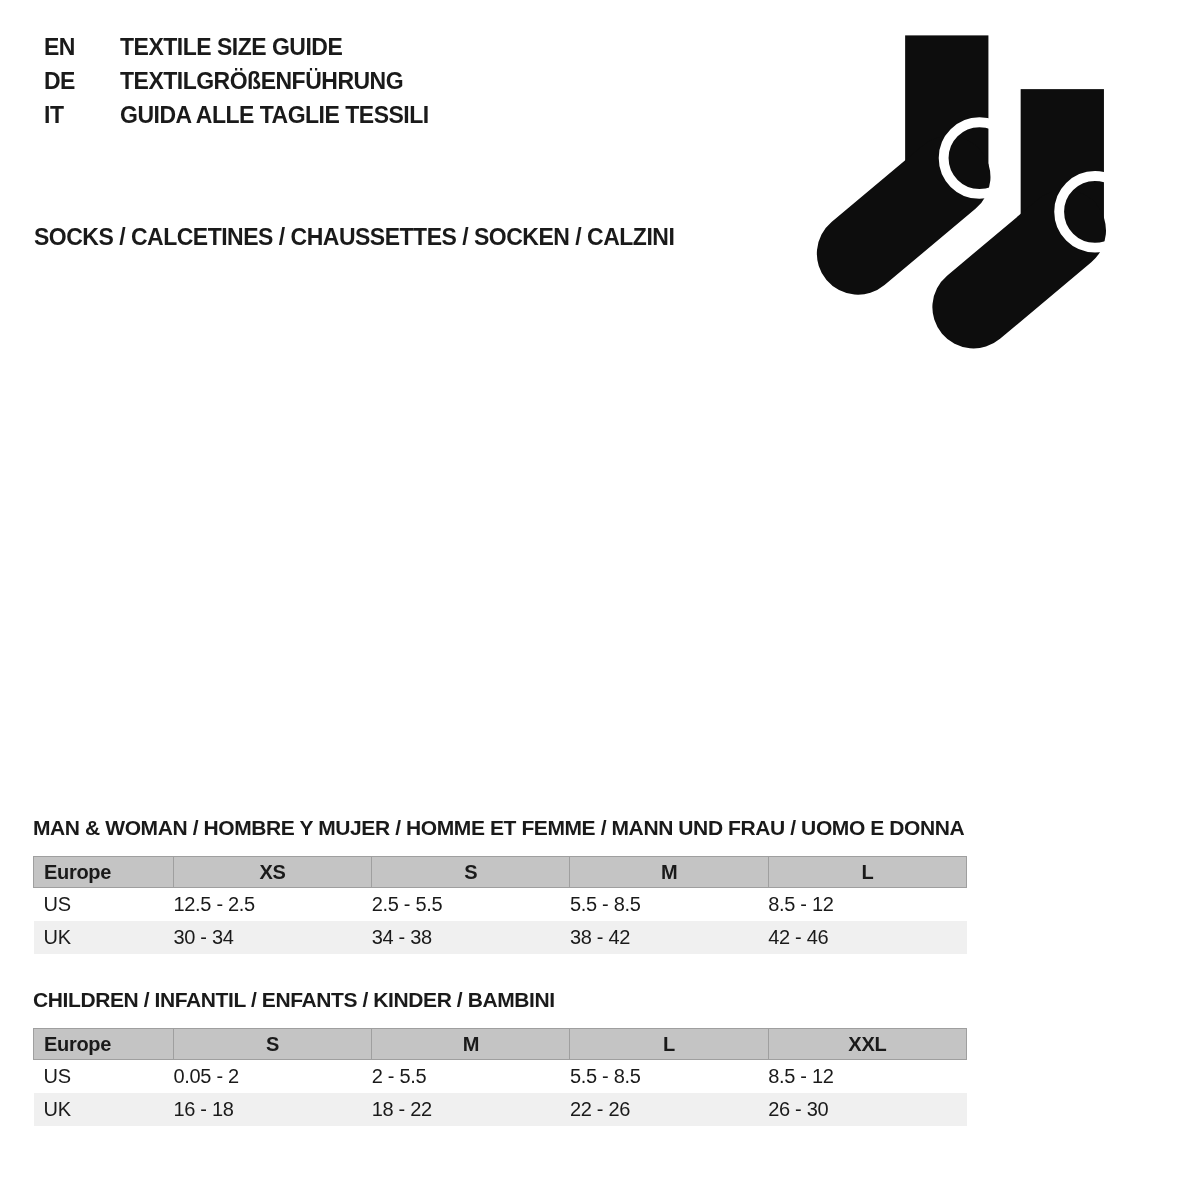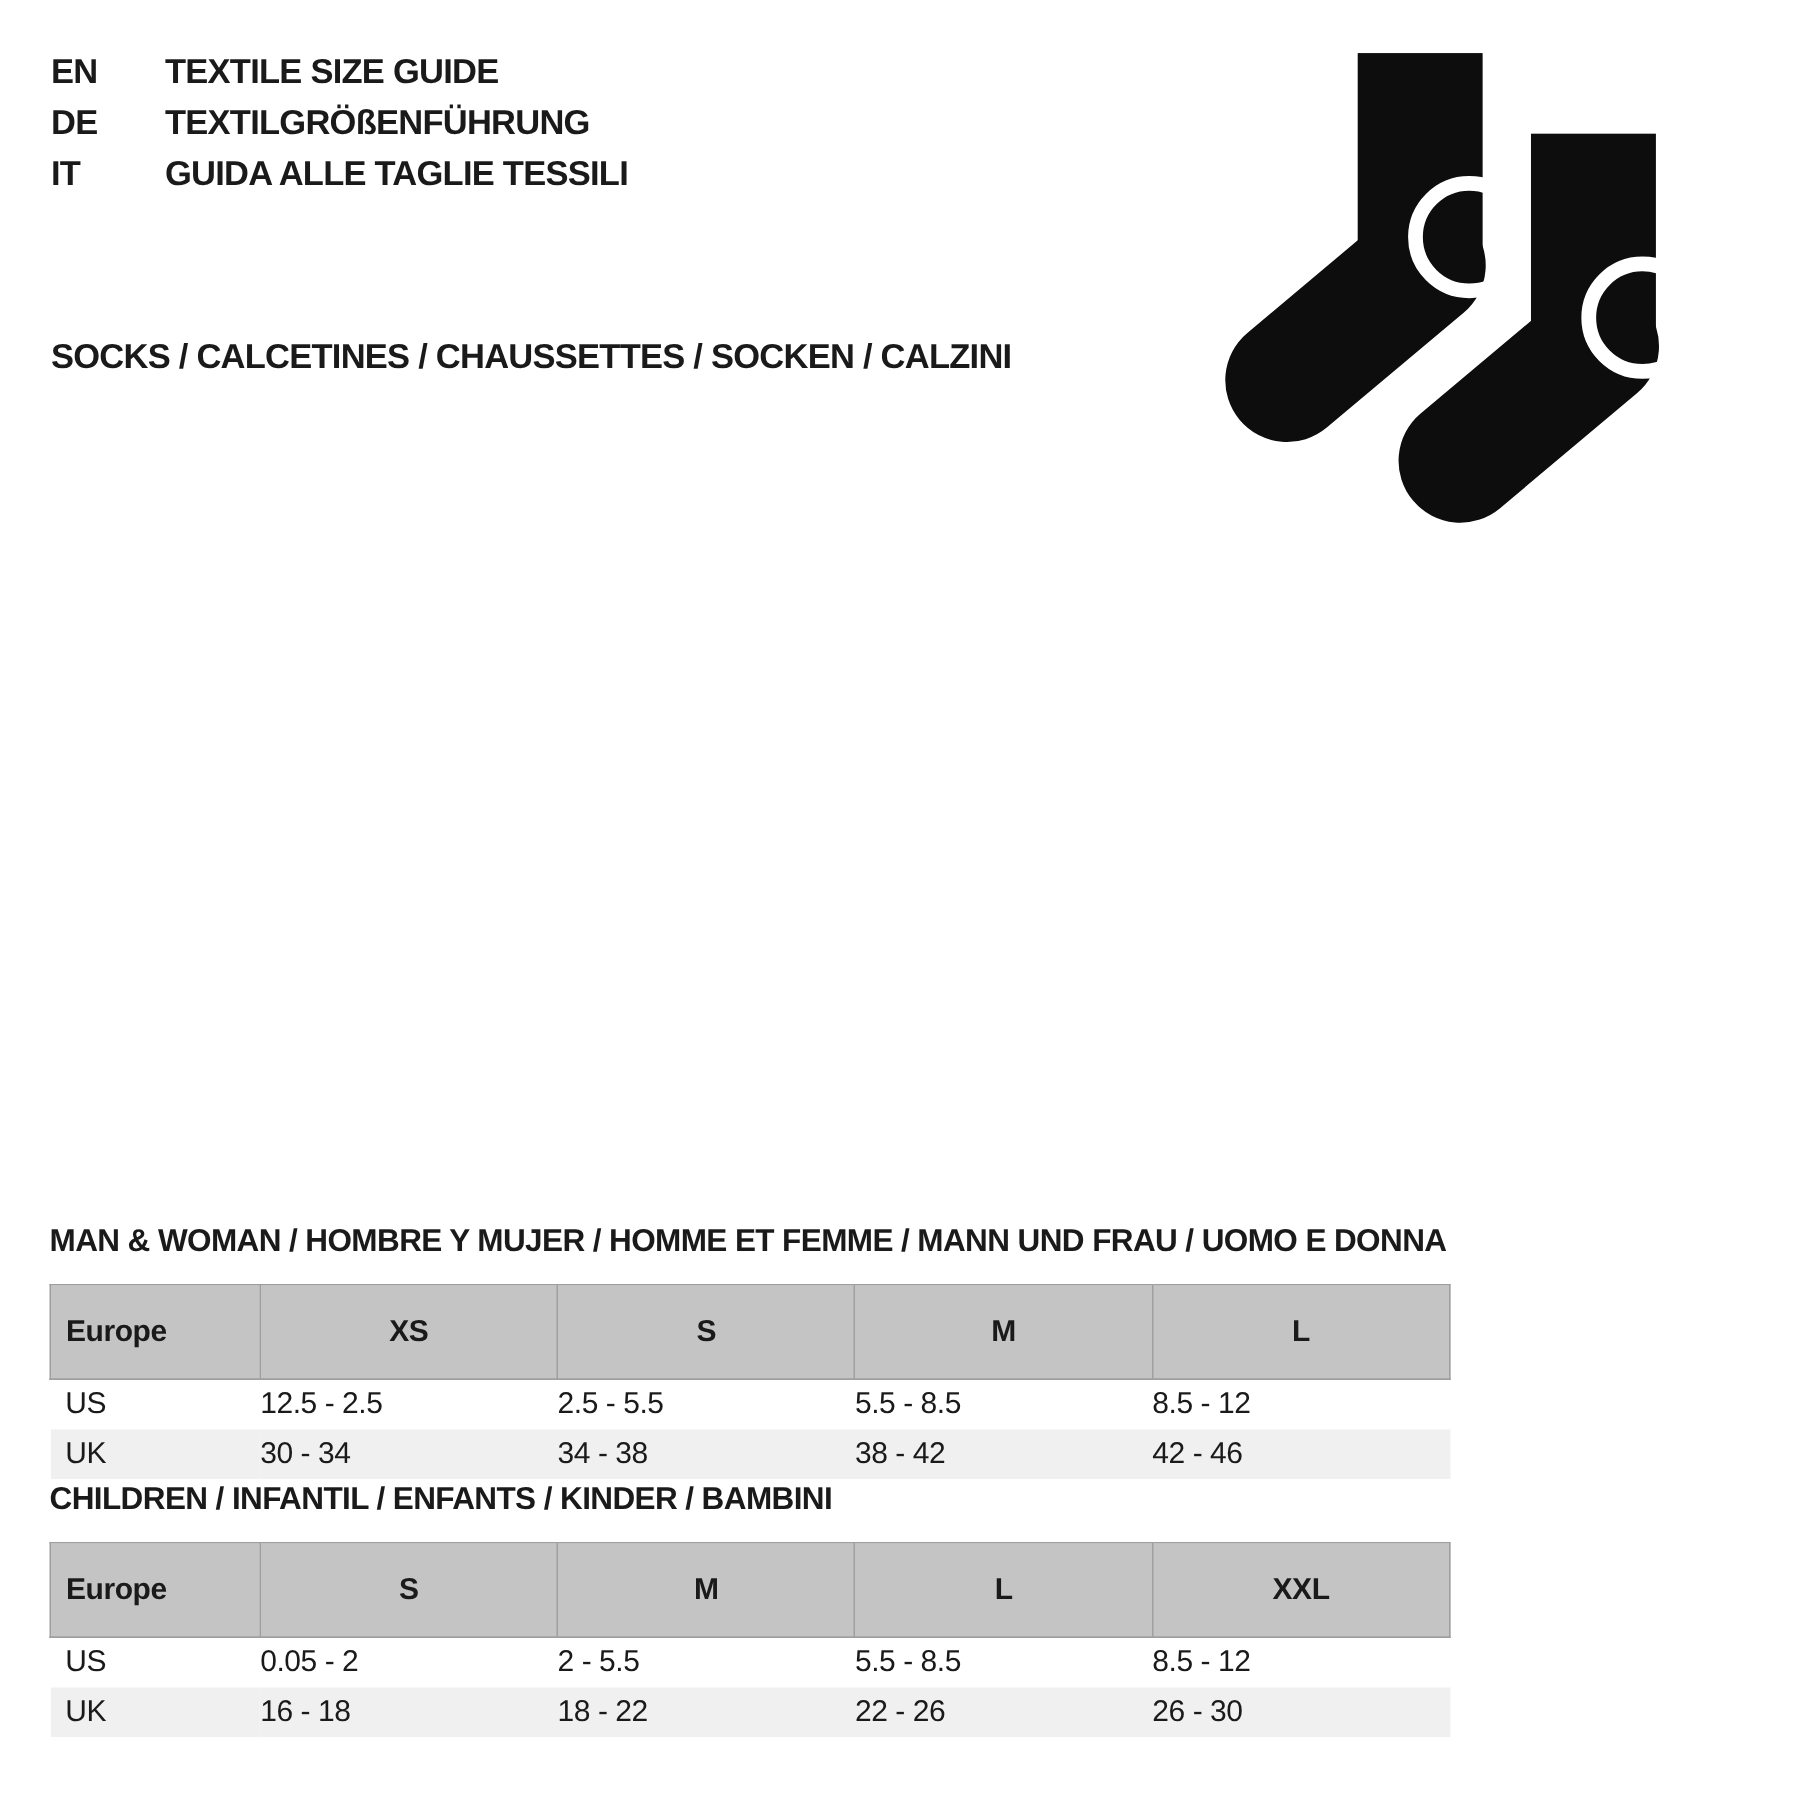--- a/index.html
+++ b/index.html
@@ -7,21 +7,21 @@
     position: relative;
     width: 1200px;
     height: 1200px;
     background: #ffffff;
     font-family: "Liberation Sans", sans-serif;
     color: #1a1a1a;
     overflow: hidden;
   }
 
   
-  .lang-list { position: absolute; left: 34px; top: 30px; }
+  .lang-list { position: absolute; left: 44px; top: 30px; }
   .lang-row { display: flex; height: 34px; align-items: center; }
   .lang-code, .lang-label {
     font-size: 23px;
     font-weight: bold;
     letter-spacing: -0.5px;
     white-space: nowrap;
   }
   .lang-code { width: 76px; flex: 0 0 76px; }
 
   
@@ -57,21 +57,21 @@
     table-layout: fixed;
     font-size: 20px;
     letter-spacing: -0.3px;
   }
   table.size-table thead th {
     background: #c4c4c4;
     border: 1px solid #9f9f9f;
     height: 30px;
     font-weight: bold;
     text-align: center;
-    padding: 16px;
+    padding: 0;
   }
   table.size-table tbody td {
     height: 33px;
     font-weight: normal;
     padding: 0;
   }
   table.size-table .first { text-align: left; padding-left: 10px; }
   table.size-table tr.alt td { background: #f0f0f0; }
 
   .section-men { top: 816px; }

